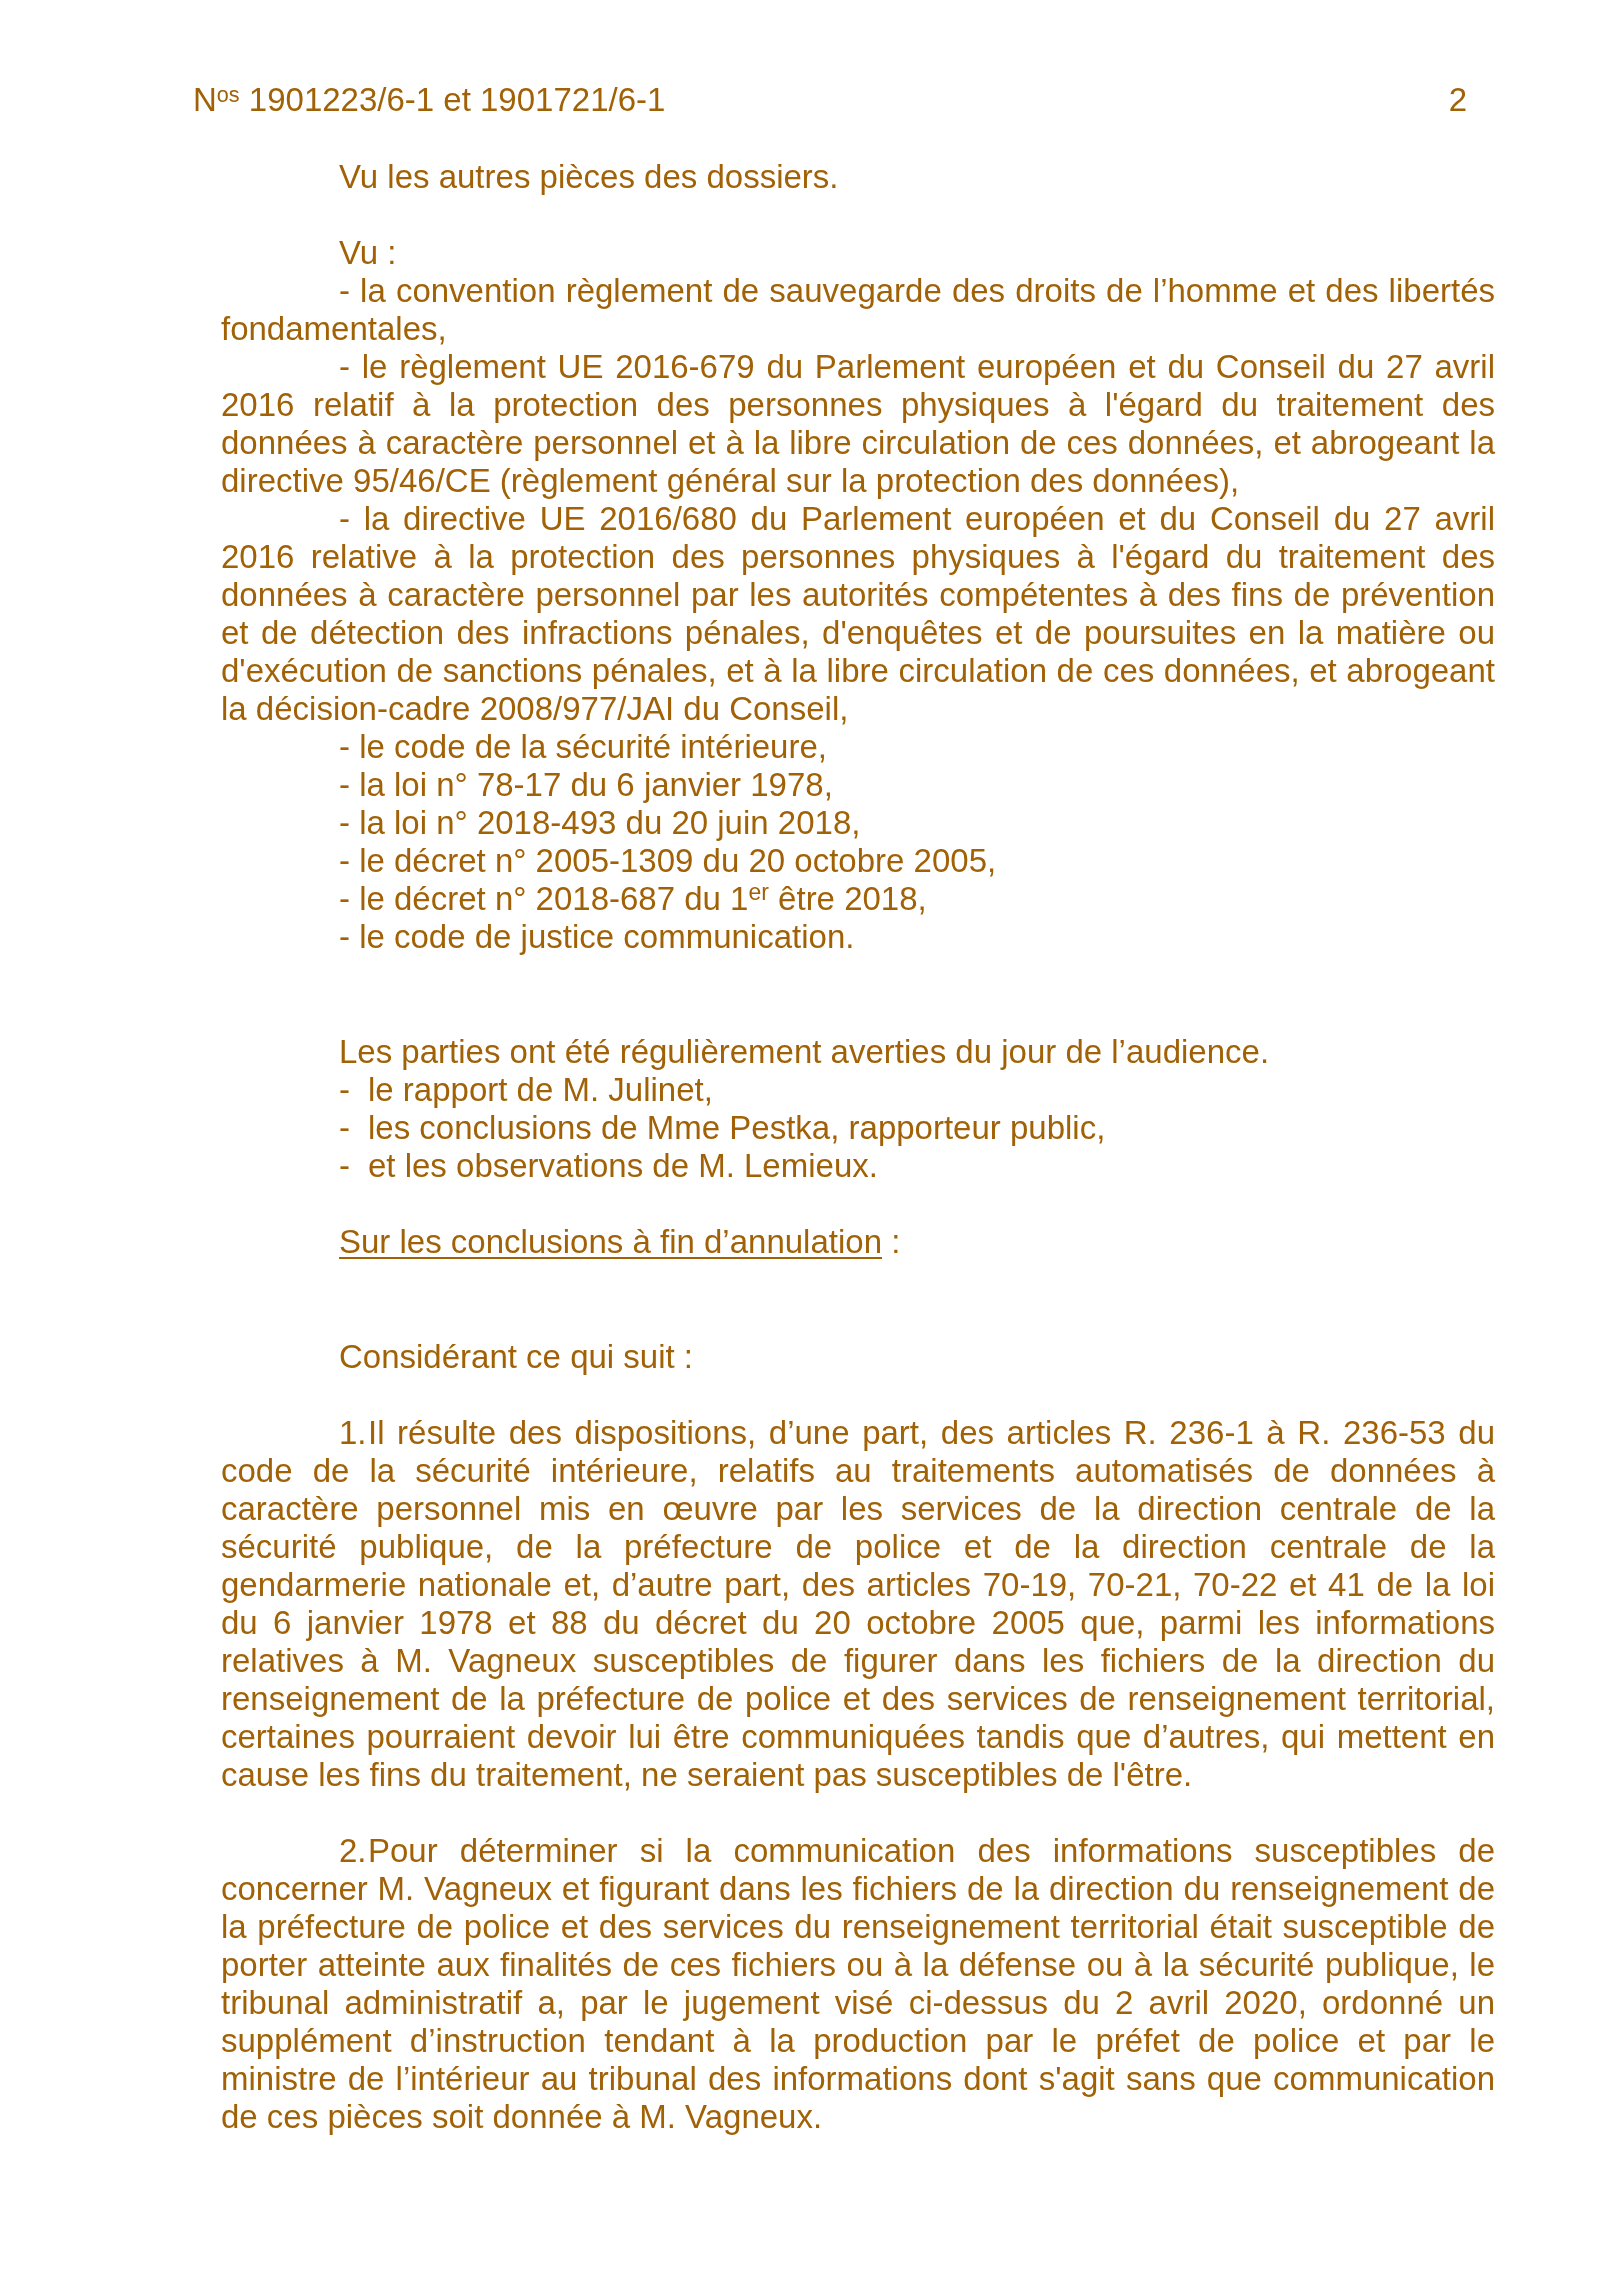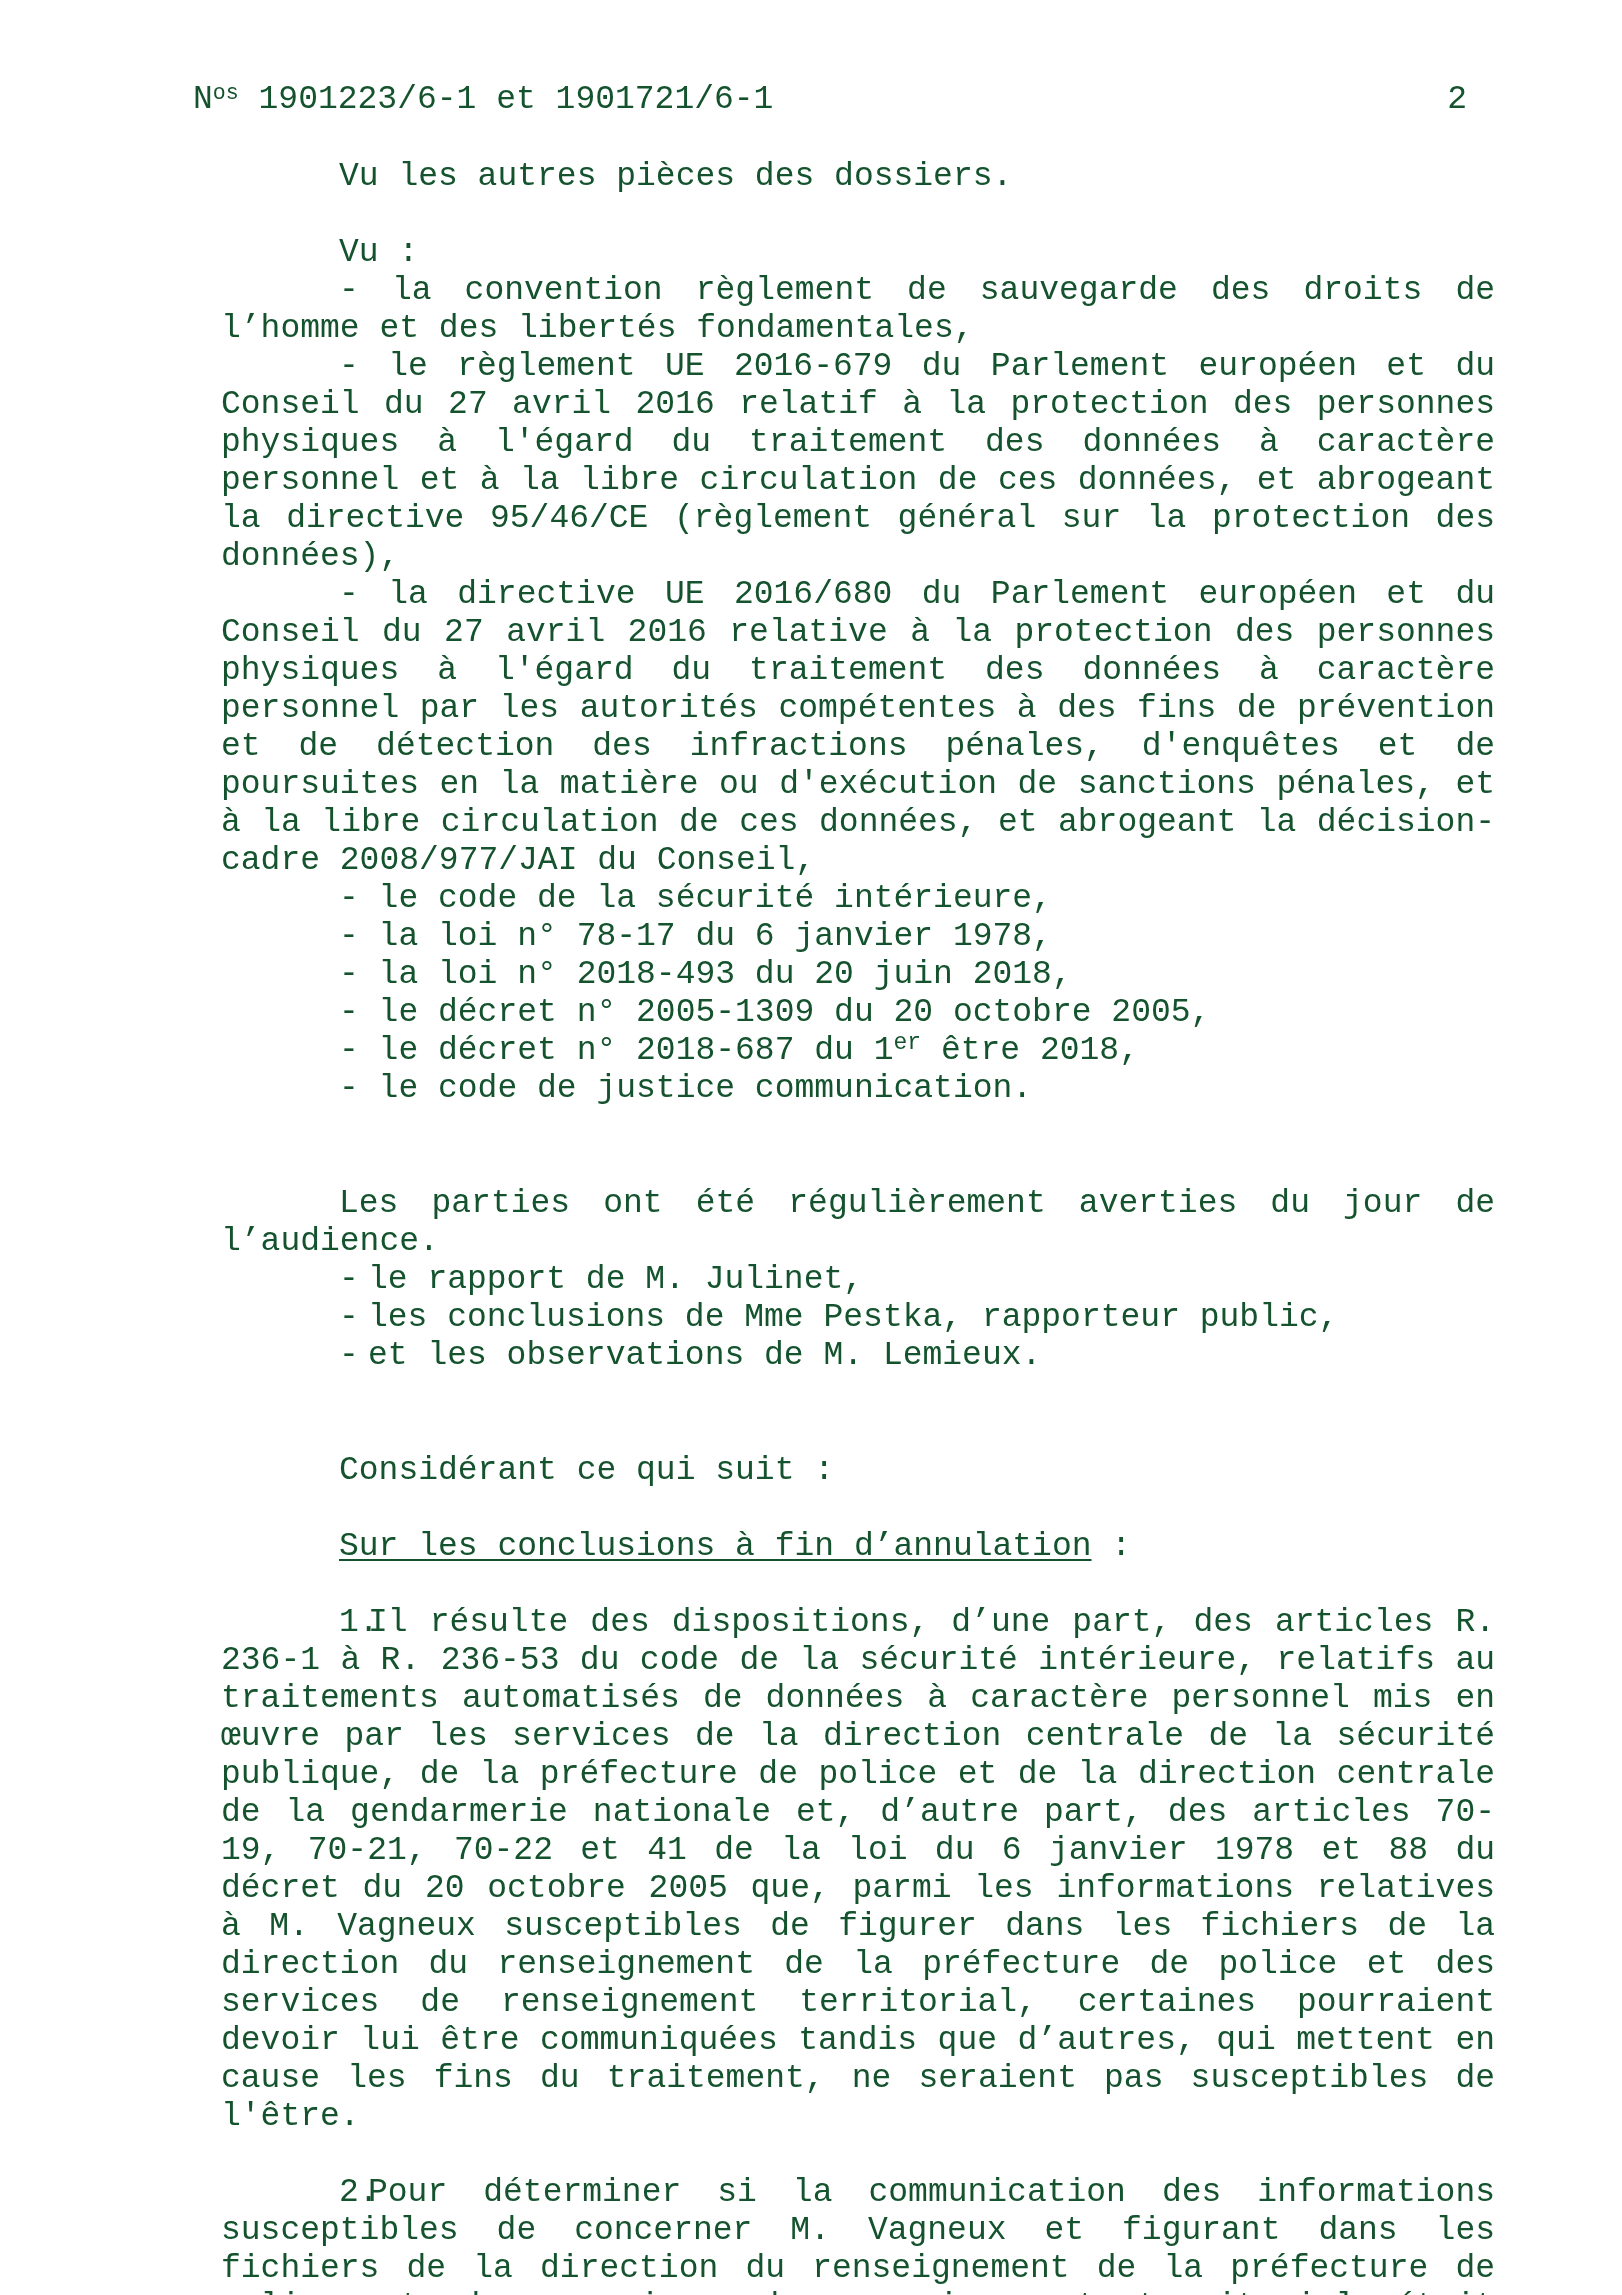--- a/index.html
+++ b/index.html
@@ -1,20 +1,20 @@
 <!DOCTYPE html>
 <html style="font-size:10.5px"><head>
 <meta charset="utf-8">
 <style>
   html, body { margin: 0; padding: 0; background: #ffffff; }
   body { width: 1623px; height: 2295px; position: relative; overflow: hidden; }
   .page {
     position: absolute; left: 0; top: 0; width: 1623px; height: 2092px;
-    background: #ffffff; color: #14532d;
-    font-family: Liberation Mono, monospace;
+    background: #ffffff; color: #a16207;
+    font-family: Liberation Sans, sans-serif;
     font-size: 33px; line-height: 38px;
   }
   .header {
     position: absolute; left: 193px; right: 156px; top: 81px;
     display: flex; justify-content: space-between; align-items: baseline;
   }
   .header sup { font-size: 21.6px; vertical-align: 9.2px; line-height: 0; }
   .body {
     position: absolute; left: 193px; top: 158px; width: 1274px; margin-left: 28px;
   }
@@ -60,23 +60,23 @@
 
     <p class="p indent gap2" style="margin-top:77px;">Les parties ont été régulièrement averties du jour de l’audience.</p>
 
 
     <ul class="dash-list">
       <li><span class="dash">-</span><span>le rapport de M. Julinet,</span></li>
       <li><span class="dash">-</span><span>les conclusions de Mme Pestka, rapporteur public,</span></li>
       <li><span class="dash">-</span><span>et les observations de M. Lemieux.</span></li>
     </ul>
 
+    <p class="p indent gap1"><span class="underline">Sur les conclusions à fin d’annulation</span><span> :</span></p>
+
     <p class="p indent gap2">Considérant ce qui suit :</p>
-
-    <p class="p indent gap1"><span class="underline">Sur les conclusions à fin d’annulation</span><span> :</span></p>
 
     <p class="p indent gap1"><span class="num">1.</span><span>Il résulte des dispositions, d’une part, des articles R. 236-1 à R. 236-53 du code de la sécurité intérieure, relatifs au traitements automatisés de données à caractère personnel mis en œuvre par les services de la direction centrale de la sécurité publique, de la préfecture de police et de la direction centrale de la gendarmerie nationale et, d’autre part, des articles 70-19, 70-21, 70-22 et 41 de la loi du 6 janvier 1978 et 88 du décret du 20 octobre 2005 que, parmi les informations relatives à M. Vagneux susceptibles de figurer dans les fichiers de la direction du renseignement de la préfecture de police et des services de renseignement territorial, certaines pourraient devoir lui être communiquées tandis que d’autres, qui mettent en cause les fins du traitement, ne seraient pas susceptibles de l'être.</span></p>
 
     <p class="p indent gap1"><span class="num">2.</span><span>Pour déterminer si la communication des informations susceptibles de concerner M. Vagneux et figurant dans les fichiers de la direction du renseignement de la préfecture de police et des services du renseignement territorial était susceptible de porter atteinte aux finalités de ces fichiers ou à la défense ou à la sécurité publique, le tribunal administratif a, par le jugement visé ci-dessus du 2 avril 2020, ordonné un supplément d’instruction tendant à la production par le préfet de police et par le ministre de l’intérieur au tribunal des informations dont s'agit sans que communication de ces pièces soit donnée à M. Vagneux.</span></p>
 
   </div>
 </div>
 
 
 </body></html>

